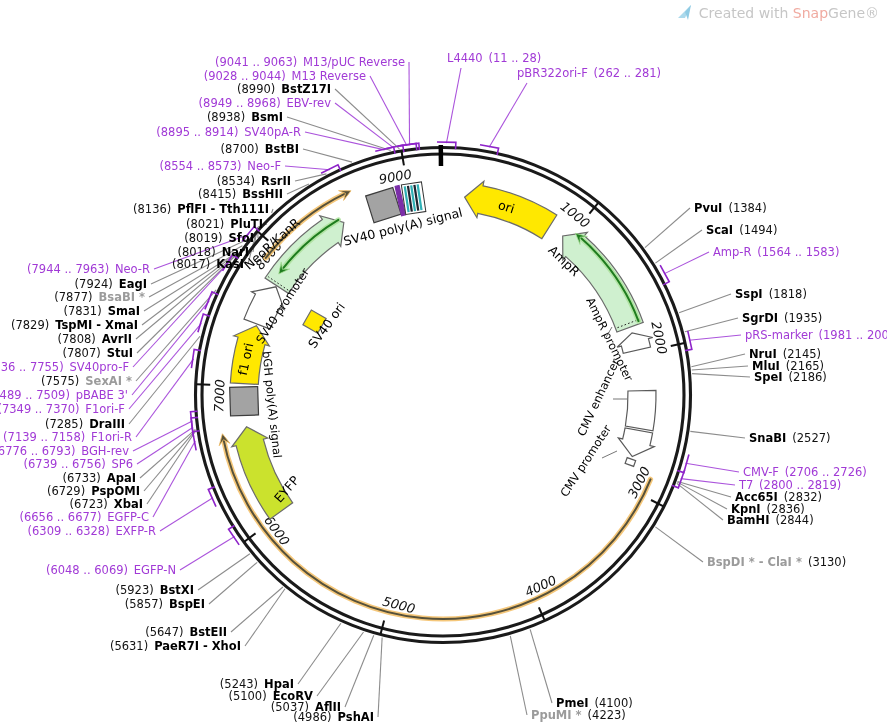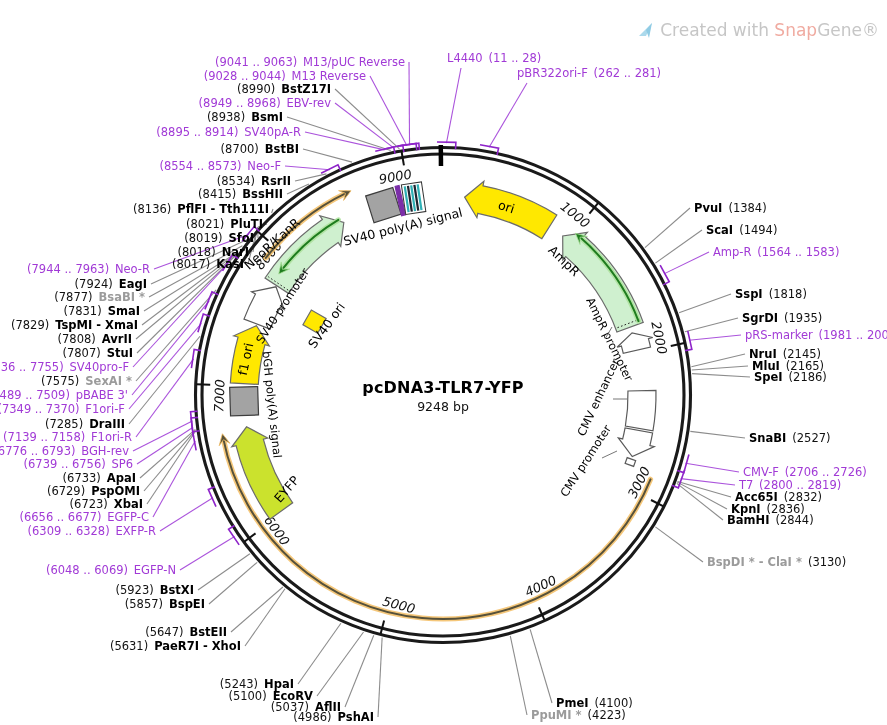--- a/index.html
+++ b/index.html
@@ -1,20 +1,20 @@
 <!DOCTYPE html>
 <html><head>
 <meta charset="utf-8">
 <style>
   html,body{margin:0;padding:0;background:#ffffff;}
   #stage{position:relative;width:887px;height:725px;background:#fff;overflow:hidden;
          font-family:"DejaVu Sans","Liberation Sans",sans-serif;}
   #map-svg{position:absolute;left:0;top:0;}
-  #watermark{position:absolute;top:20px;right:8px;display:flex;align-items:center;gap:6px;
-             font-size:17px;color:#c6c6c6;}
+  #watermark{position:absolute;top:4px;right:8px;display:flex;align-items:center;gap:6px;
+             font-size:14px;color:#c6c6c6;}
   #watermark .snap{color:#f0aba1;}
   #center-title{position:absolute;left:323px;top:378px;width:240px;text-align:center;}
   #center-title .pname{font-size:16px;font-weight:bold;color:#000;letter-spacing:.2px;}
   #center-title .psize{font-size:12.5px;color:#111;margin-top:2px;}
   .site-pos{fill:#111;font-weight:normal;}
   .site-name{fill:#000;font-weight:bold;}
   .site-name-gray{fill:#9b9b9b;font-weight:bold;}
   .primer-label{fill:#A13AD6;}
   text{font-family:"DejaVu Sans","Liberation Sans",sans-serif;}
 </style>
@@ -301,17 +301,13 @@
     </svg>
 
   <div id="watermark">
     <svg width="16" height="17" viewBox="0 0 16 17">
       <polygon points="1,14 14,1 8,14" fill="#ABD9EC"></polygon>
       <polygon points="8,8 14,1 11,16" fill="#8FCBE4"></polygon>
     </svg>
     <span><span>Created with </span><span class="snap">Snap</span><span>Gene®</span></span>
   </div>
 
-  <div id="center-title">
-    <div class="pname">pcDNA3-TLR7-YFP</div>
-    <div class="psize">9248 bp</div>
-  </div>
 </div>
 
 </body></html>

